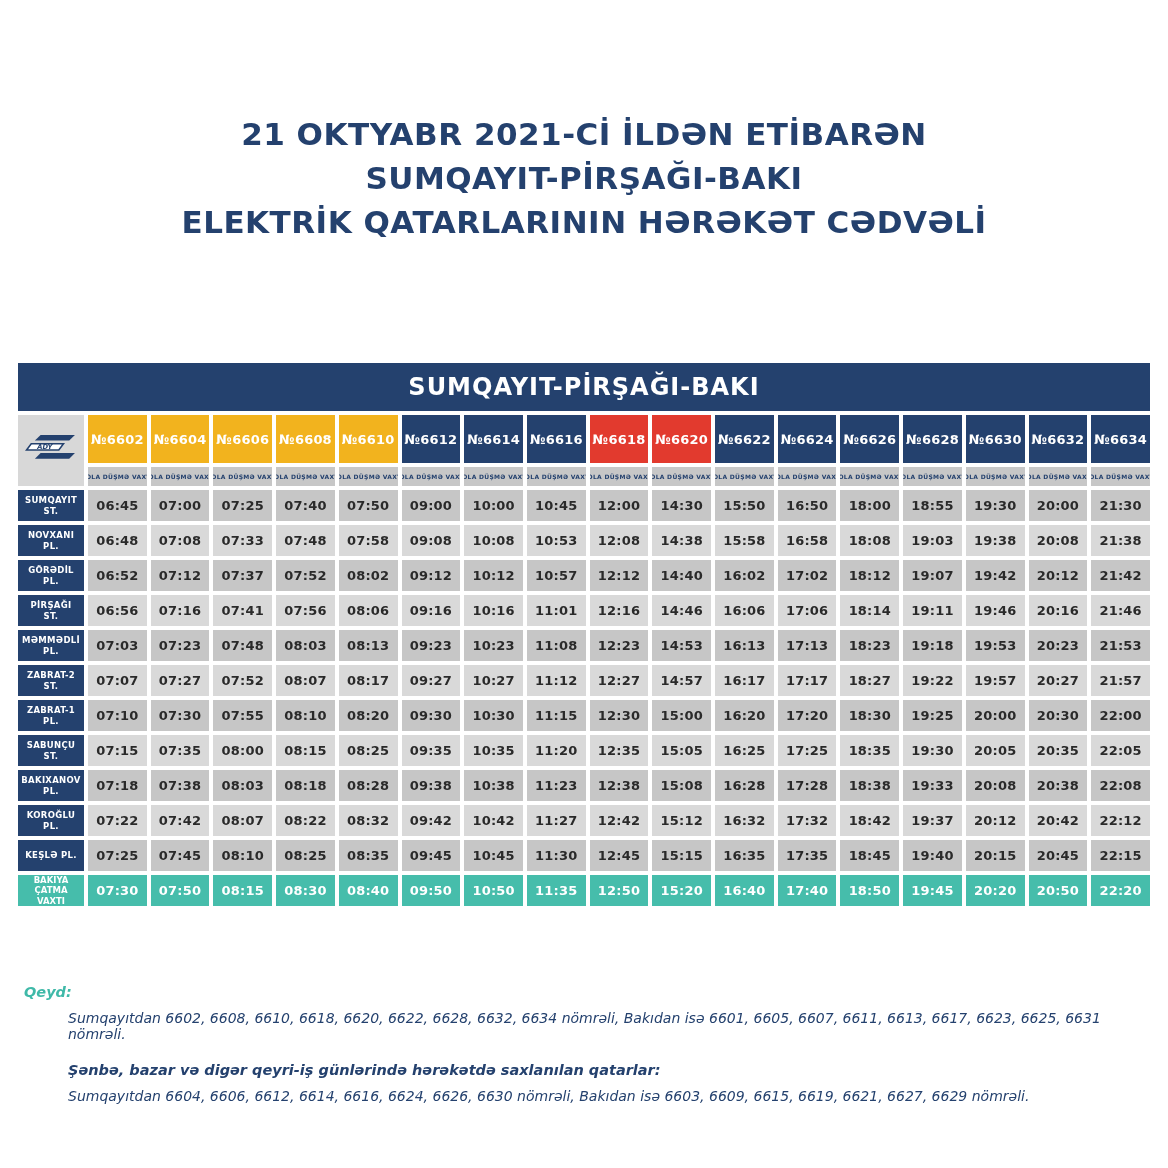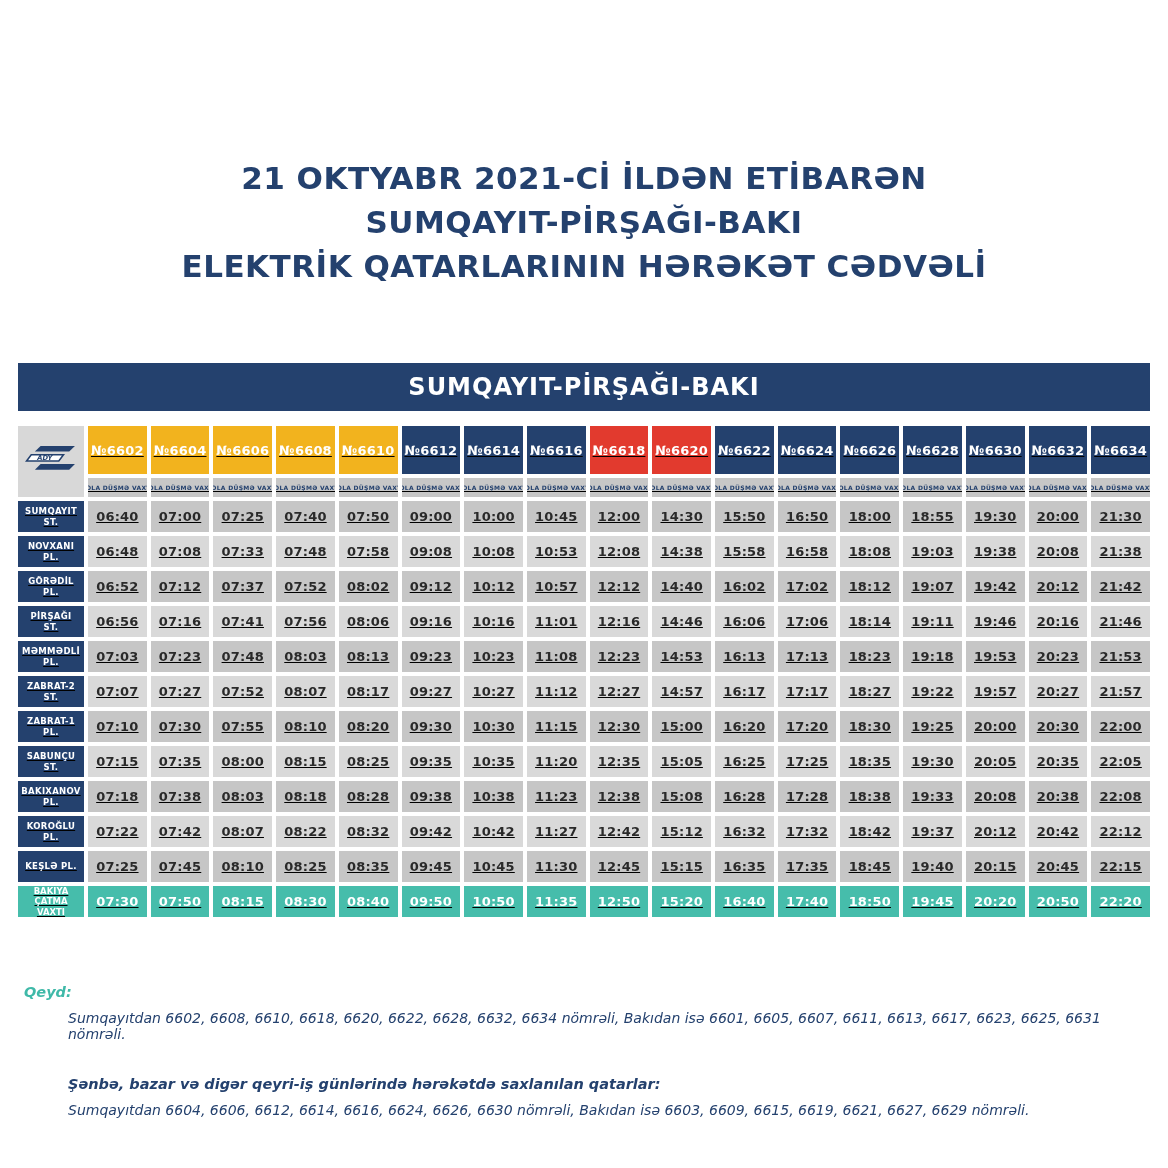--- a/index.html
+++ b/index.html
@@ -4,34 +4,33 @@
 <style>
   html,body{margin:0;padding:0;}
   body{
     width:1168px;height:1168px;position:relative;background:#ffffff;
     font-family:"DejaVu Sans","Liberation Sans",sans-serif;
     -webkit-font-smoothing:antialiased;
   }
   
   .title-block{
     position:absolute;top:112px;left:0;width:1168px;text-align:center;
-    color:#24416E;font-weight:bold;font-size:31px;line-height:44px;letter-spacing:.5px;margin-top:44px;
+    color:#24416E;font-weight:bold;font-size:31px;line-height:44px;letter-spacing:.5px;
   }
   
   .table-wrap{position:absolute;top:363px;left:18px;width:1132px;}
   .banner{
     background:#24416E;color:#fff;height:48px;display:flex;align-items:center;justify-content:center;
     font-weight:bold;font-size:24px;letter-spacing:1px;
   }
   .grid{
-    display:grid;margin-top:15px;
+    display:grid;margin-top:4px;
     grid-template-columns:66px repeat(17,1fr);
     grid-template-rows:48px 19px repeat(12,31px);
     gap:4px;
-    text-decoration:underline;
   }
   .cell{display:flex;align-items:center;justify-content:center;text-align:center;}
   .c-logo{grid-row:1 / span 2;background:#D8D8D8;}
   .c-head{color:#fff;font-weight:bold;font-size:13px;letter-spacing:.2px;}
   .c-head.yellow{background:#F2B31E;}
   .c-head.navy{background:#24416E;}
   .c-head.red{background:#E23A2E;}
   .c-sub{
     background:#C7C7C7;color:#24416E;font-weight:bold;font-size:6px;letter-spacing:.3px;
     white-space:nowrap;overflow:hidden;
@@ -45,21 +44,21 @@
   .c-time.light{background:#D9D9D9;}
   .c-arr{background:#46BDAB;color:#fff;font-weight:bold;}
   .c-arr.lbl{font-size:8.5px;line-height:1.25;padding:0 6px;box-sizing:border-box;}
   .c-arr.tm{font-size:13px;letter-spacing:.2px;}
   
   .notes{position:absolute;left:24px;top:984px;width:1128px;color:#24416E;font-style:italic;font-size:14.5px;}
   .note-head-row{display:flex;gap:8px;align-items:baseline;}
   .qeyd{color:#3FB9A8;font-weight:bold;}
   .note-title{font-weight:bold;}
   .note-body{margin:10px 0 0 44px;font-size:14px;}
-  .note2{margin:34px 0 0 44px;}
+  .note2{margin:20px 0 0 44px;}
   .note2 .note-body{margin-left:0;}
 </style>
 </head>
 <body>
 
 <div class="title-block">
   <div>21 OKTYABR 2021-Cİ İLDƏN ETİBARƏN</div>
   <div>SUMQAYIT-PİRŞAĞI-BAKI</div>
   <div>ELEKTRİK QATARLARININ HƏRƏKƏT CƏDVƏLİ</div>
 </div>
@@ -106,21 +105,21 @@
       <div class="cell c-sub">YOLA DÜŞMƏ VAXTI</div>
       <div class="cell c-sub">YOLA DÜŞMƏ VAXTI</div>
       <div class="cell c-sub">YOLA DÜŞMƏ VAXTI</div>
       <div class="cell c-sub">YOLA DÜŞMƏ VAXTI</div>
       <div class="cell c-sub">YOLA DÜŞMƏ VAXTI</div>
       <div class="cell c-sub">YOLA DÜŞMƏ VAXTI</div>
       <div class="cell c-sub">YOLA DÜŞMƏ VAXTI</div>
       <div class="cell c-sub">YOLA DÜŞMƏ VAXTI</div>
       <div class="cell c-sub">YOLA DÜŞMƏ VAXTI</div>
       <div class="cell c-station">SUMQAYIT ST.</div>
-      <div class="cell c-time dark">06:40</div>
+      <div class="cell c-time dark">06:45</div>
       <div class="cell c-time dark">07:00</div>
       <div class="cell c-time dark">07:25</div>
       <div class="cell c-time dark">07:40</div>
       <div class="cell c-time dark">07:50</div>
       <div class="cell c-time dark">09:00</div>
       <div class="cell c-time dark">10:00</div>
       <div class="cell c-time dark">10:45</div>
       <div class="cell c-time dark">12:00</div>
       <div class="cell c-time dark">14:30</div>
       <div class="cell c-time dark">15:50</div>

